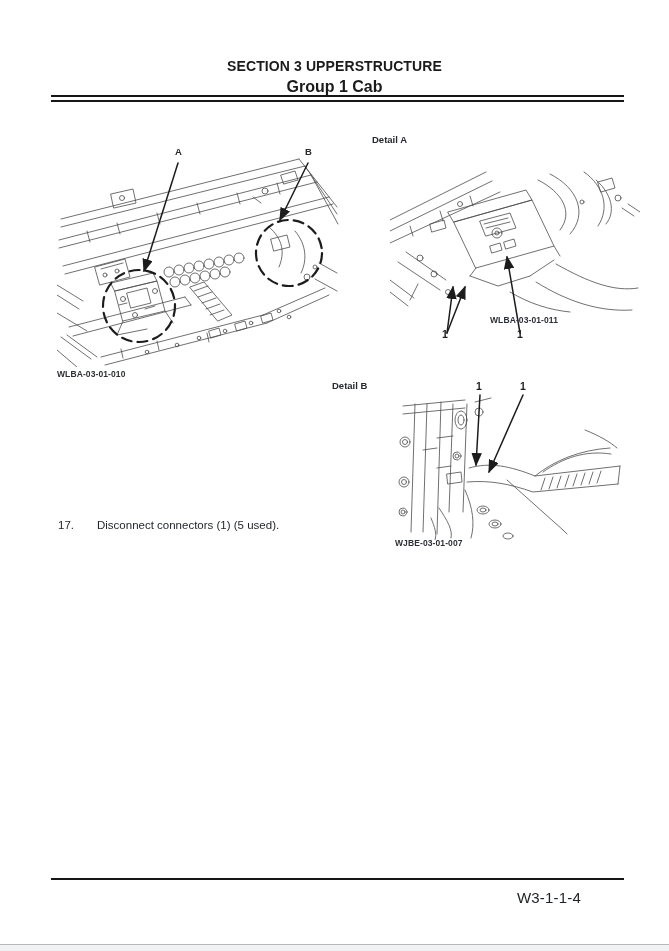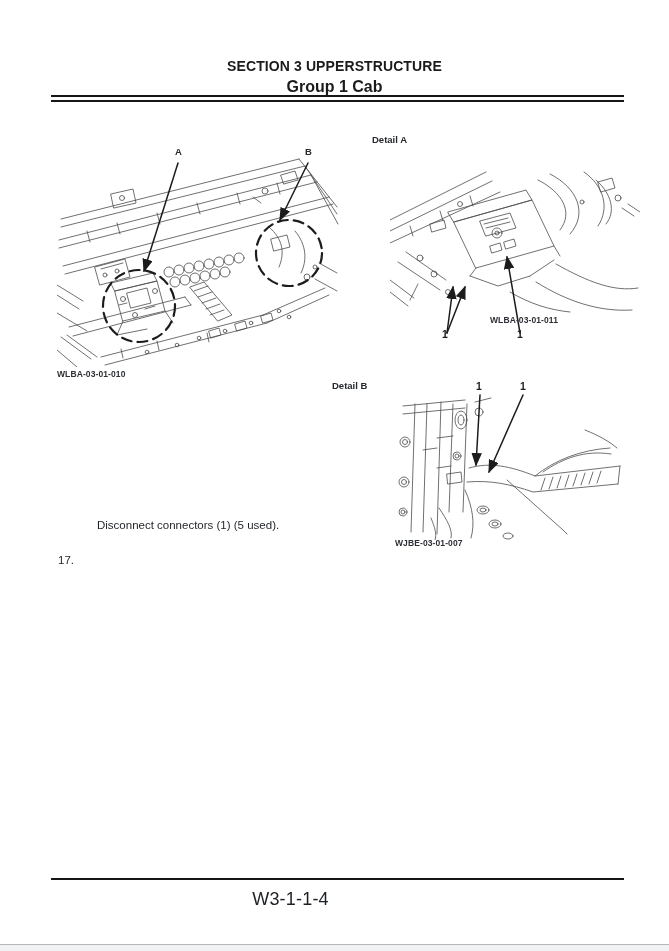--- a/index.html
+++ b/index.html
@@ -19,26 +19,26 @@
   .fig{position:absolute;}
   .fig svg{position:absolute;left:0;top:0;}
   .callout{position:absolute;font-size:9.5px;font-weight:600;color:#26292e;}
   .callout-num{position:absolute;font-size:10.5px;font-weight:bold;color:#1d1f23;
     width:12px;text-align:center;}
   .detail-title{position:absolute;font-size:9.5px;font-weight:600;color:#26292e;}
   .fig-code{position:absolute;font-size:8.5px;font-weight:600;color:#2c2f34;
     text-align:left;letter-spacing:.1px;}
   
   .step{top:519px;left:58px;width:420px;font-size:11.5px;color:#1f2227;display:flex;}
-  .step .num{flex:0 0 auto;margin-top:35px;}
+  .step .num{flex:0 0 auto;}
   .step .txt{margin-left:7px;padding-left:16px;}
   
   .footer-rule{top:878px;left:51px;width:573px;height:2px;background:#161616;}
-  .page-number{top:889px;left:0;width:581px;text-align:center;
-    font-size:18px;color:#1d2025;letter-spacing:.2px;}
+  .page-number{top:889px;left:0;width:581px;text-align:right;
+    font-size:15px;color:#1d2025;letter-spacing:.2px;}
   .page-edge{top:944px;left:0;width:669px;height:7px;
     border-top:1px solid #b4b8bb;background:#f1f2f3;}
   
   .art path,.art line,.art polygon,.art circle,.art ellipse,.art rect{
     fill:none;stroke:#4b4b4b;stroke-width:.8;stroke-linecap:round;stroke-linejoin:round;}
   .art .arrow{stroke:#1c1c1c;stroke-width:1.5;}
   .art .dashcirc{stroke:#1c1c1c;stroke-width:2.2;stroke-dasharray:10 6;}
   .art .ah{fill:#1c1c1c;stroke:none;}
 </style>
 </head>

